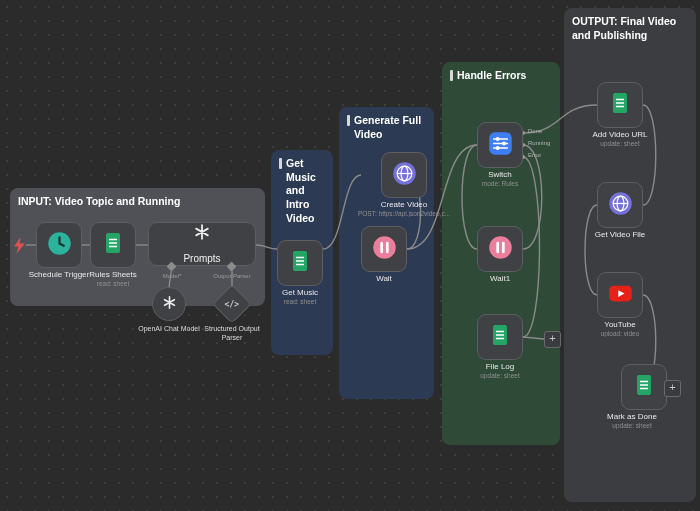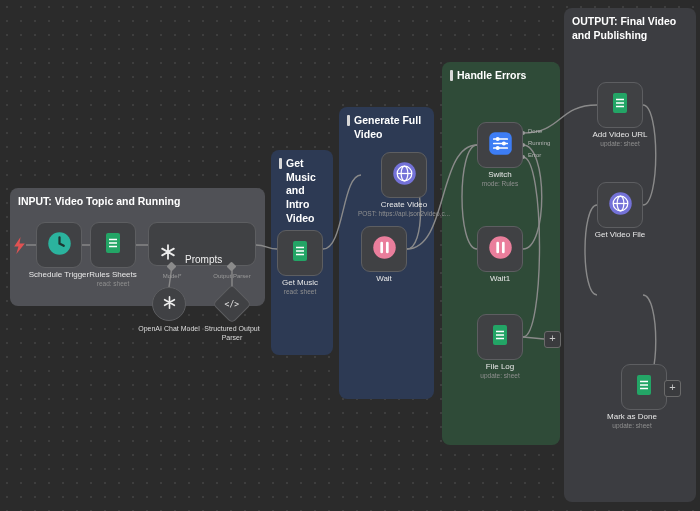--- a/index.html
+++ b/index.html
@@ -17,21 +17,21 @@
   .g-output{background:#3c3d41;}
   svg.wires{position:absolute;left:0;top:0;width:700px;height:511px;z-index:2;pointer-events:none;}
   .node{position:absolute;width:46px;z-index:3;}
   .node-box{width:46px;height:46px;background:#404144;border:1.5px solid #5d5e61;border-radius:9px;
     display:flex;align-items:center;justify-content:center;box-sizing:border-box;}
   .node-label{position:absolute;top:48px;left:50%;transform:translateX(-50%);width:92px;text-align:center;
     font-size:8px;color:#e8e8e8;white-space:nowrap;}
   .node-sub{position:absolute;top:58px;left:50%;transform:translateX(-50%);width:110px;text-align:center;
     font-size:6.5px;color:#909090;white-space:nowrap;overflow:hidden;text-overflow:ellipsis;}
   .node-wide{position:absolute;z-index:3;width:108px;height:44px;background:#404144;border:1.5px solid #5d5e61;
-    border-radius:9px;display:flex;align-items:flex-end;gap:8px;padding:0 10px;box-sizing:border-box;}
+    border-radius:9px;display:flex;align-items:center;gap:8px;padding:0 10px;box-sizing:border-box;flex-direction:column;}
   .node-wide .wlabel{font-size:10px;color:#f0f0f0;}
   .port{position:absolute;width:7px;height:7px;background:#8b8b8b;transform:rotate(45deg);z-index:4;border-radius:1px;}
   .port-label{position:absolute;z-index:4;font-size:6px;color:#9a9a9a;text-align:center;line-height:1.2;}
   .circle-node{position:absolute;z-index:3;width:34px;height:34px;border-radius:50%;background:#404144;
     border:1.5px solid #5d5e61;display:flex;align-items:center;justify-content:center;box-sizing:border-box;}
   .diamond-node{position:absolute;z-index:3;width:28px;height:28px;background:#404144;border:1.5px solid #5d5e61;
     transform:rotate(45deg);border-radius:5px;display:flex;align-items:center;justify-content:center;box-sizing:border-box;}
   .diamond-node .inner{transform:rotate(-45deg);font-family:"DejaVu Sans Mono",monospace;font-size:8px;color:#e0e0e0;}
   .sub-label{position:absolute;z-index:3;font-size:7px;color:#dcdcdc;text-align:center;line-height:1.25;}
   .plus-btn{position:absolute;z-index:3;width:15px;height:15px;background:#3a3b3e;border:1px solid #6a6a6a;
@@ -160,21 +160,21 @@
         </svg>
     </span>
   </div>
   <div class="sub-label" style="left:131px;top:325px;width:76px;">OpenAI Chat Model</div>
 
   <div class="diamond-node" style="left:218px;top:290px;">
     <span class="inner">&lt;/&gt;</span>
   </div>
   <div class="sub-label" style="left:201px;top:325px;width:62px;">Structured Output Parser</div>
 
-  <div class="node" style="left:277px;top:230px;">
+  <div class="node" style="left:277px;top:240px;">
     <div class="node-box">
       <span>
         <svg width="24" height="24" viewBox="0 0 24 24">
             <rect x="5" y="2" width="14" height="20" rx="2" fill="#23a566"></rect>
             <path d="M8 8.5h8M8 12h8M8 15.5h8" stroke="#fff" stroke-width="1.4"></path>
           </svg>
       </span>
     </div>
     <div class="node-label">Get Music</div>
     <div class="node-sub">read: sheet</div>
@@ -281,20 +281,32 @@
         <svg width="24" height="24" viewBox="0 0 24 24">
             <rect x="5" y="2" width="14" height="20" rx="2" fill="#23a566"></rect>
             <path d="M8 8.5h8M8 12h8M8 15.5h8" stroke="#fff" stroke-width="1.4"></path>
           </svg>
       </span>
     </div>
     <div class="node-label">Add Video URL</div>
     <div class="node-sub">update: sheet</div>
   </div>
 
+  <div class="node" style="left:597px;top:272px;">
+    <div class="node-box">
+      <span>
+        <svg width="27" height="27" viewBox="0 0 24 24">
+            <rect x="2" y="5" width="20" height="14" rx="4" fill="#e62117"></rect>
+            <path d="M10 9l5.5 3L10 15z" fill="#fff"></path>
+          </svg>
+      </span>
+    </div>
+    <div class="node-label">YouTube</div>
+    <div class="node-sub">upload: video</div>
+  </div>
 
   <div class="node" style="left:597px;top:364px;padding-left:24px;">
     <div class="node-box">
       <span>
         <svg width="24" height="24" viewBox="0 0 24 24">
             <rect x="5" y="2" width="14" height="20" rx="2" fill="#23a566"></rect>
             <path d="M8 8.5h8M8 12h8M8 15.5h8" stroke="#fff" stroke-width="1.4"></path>
           </svg>
       </span>
     </div>

